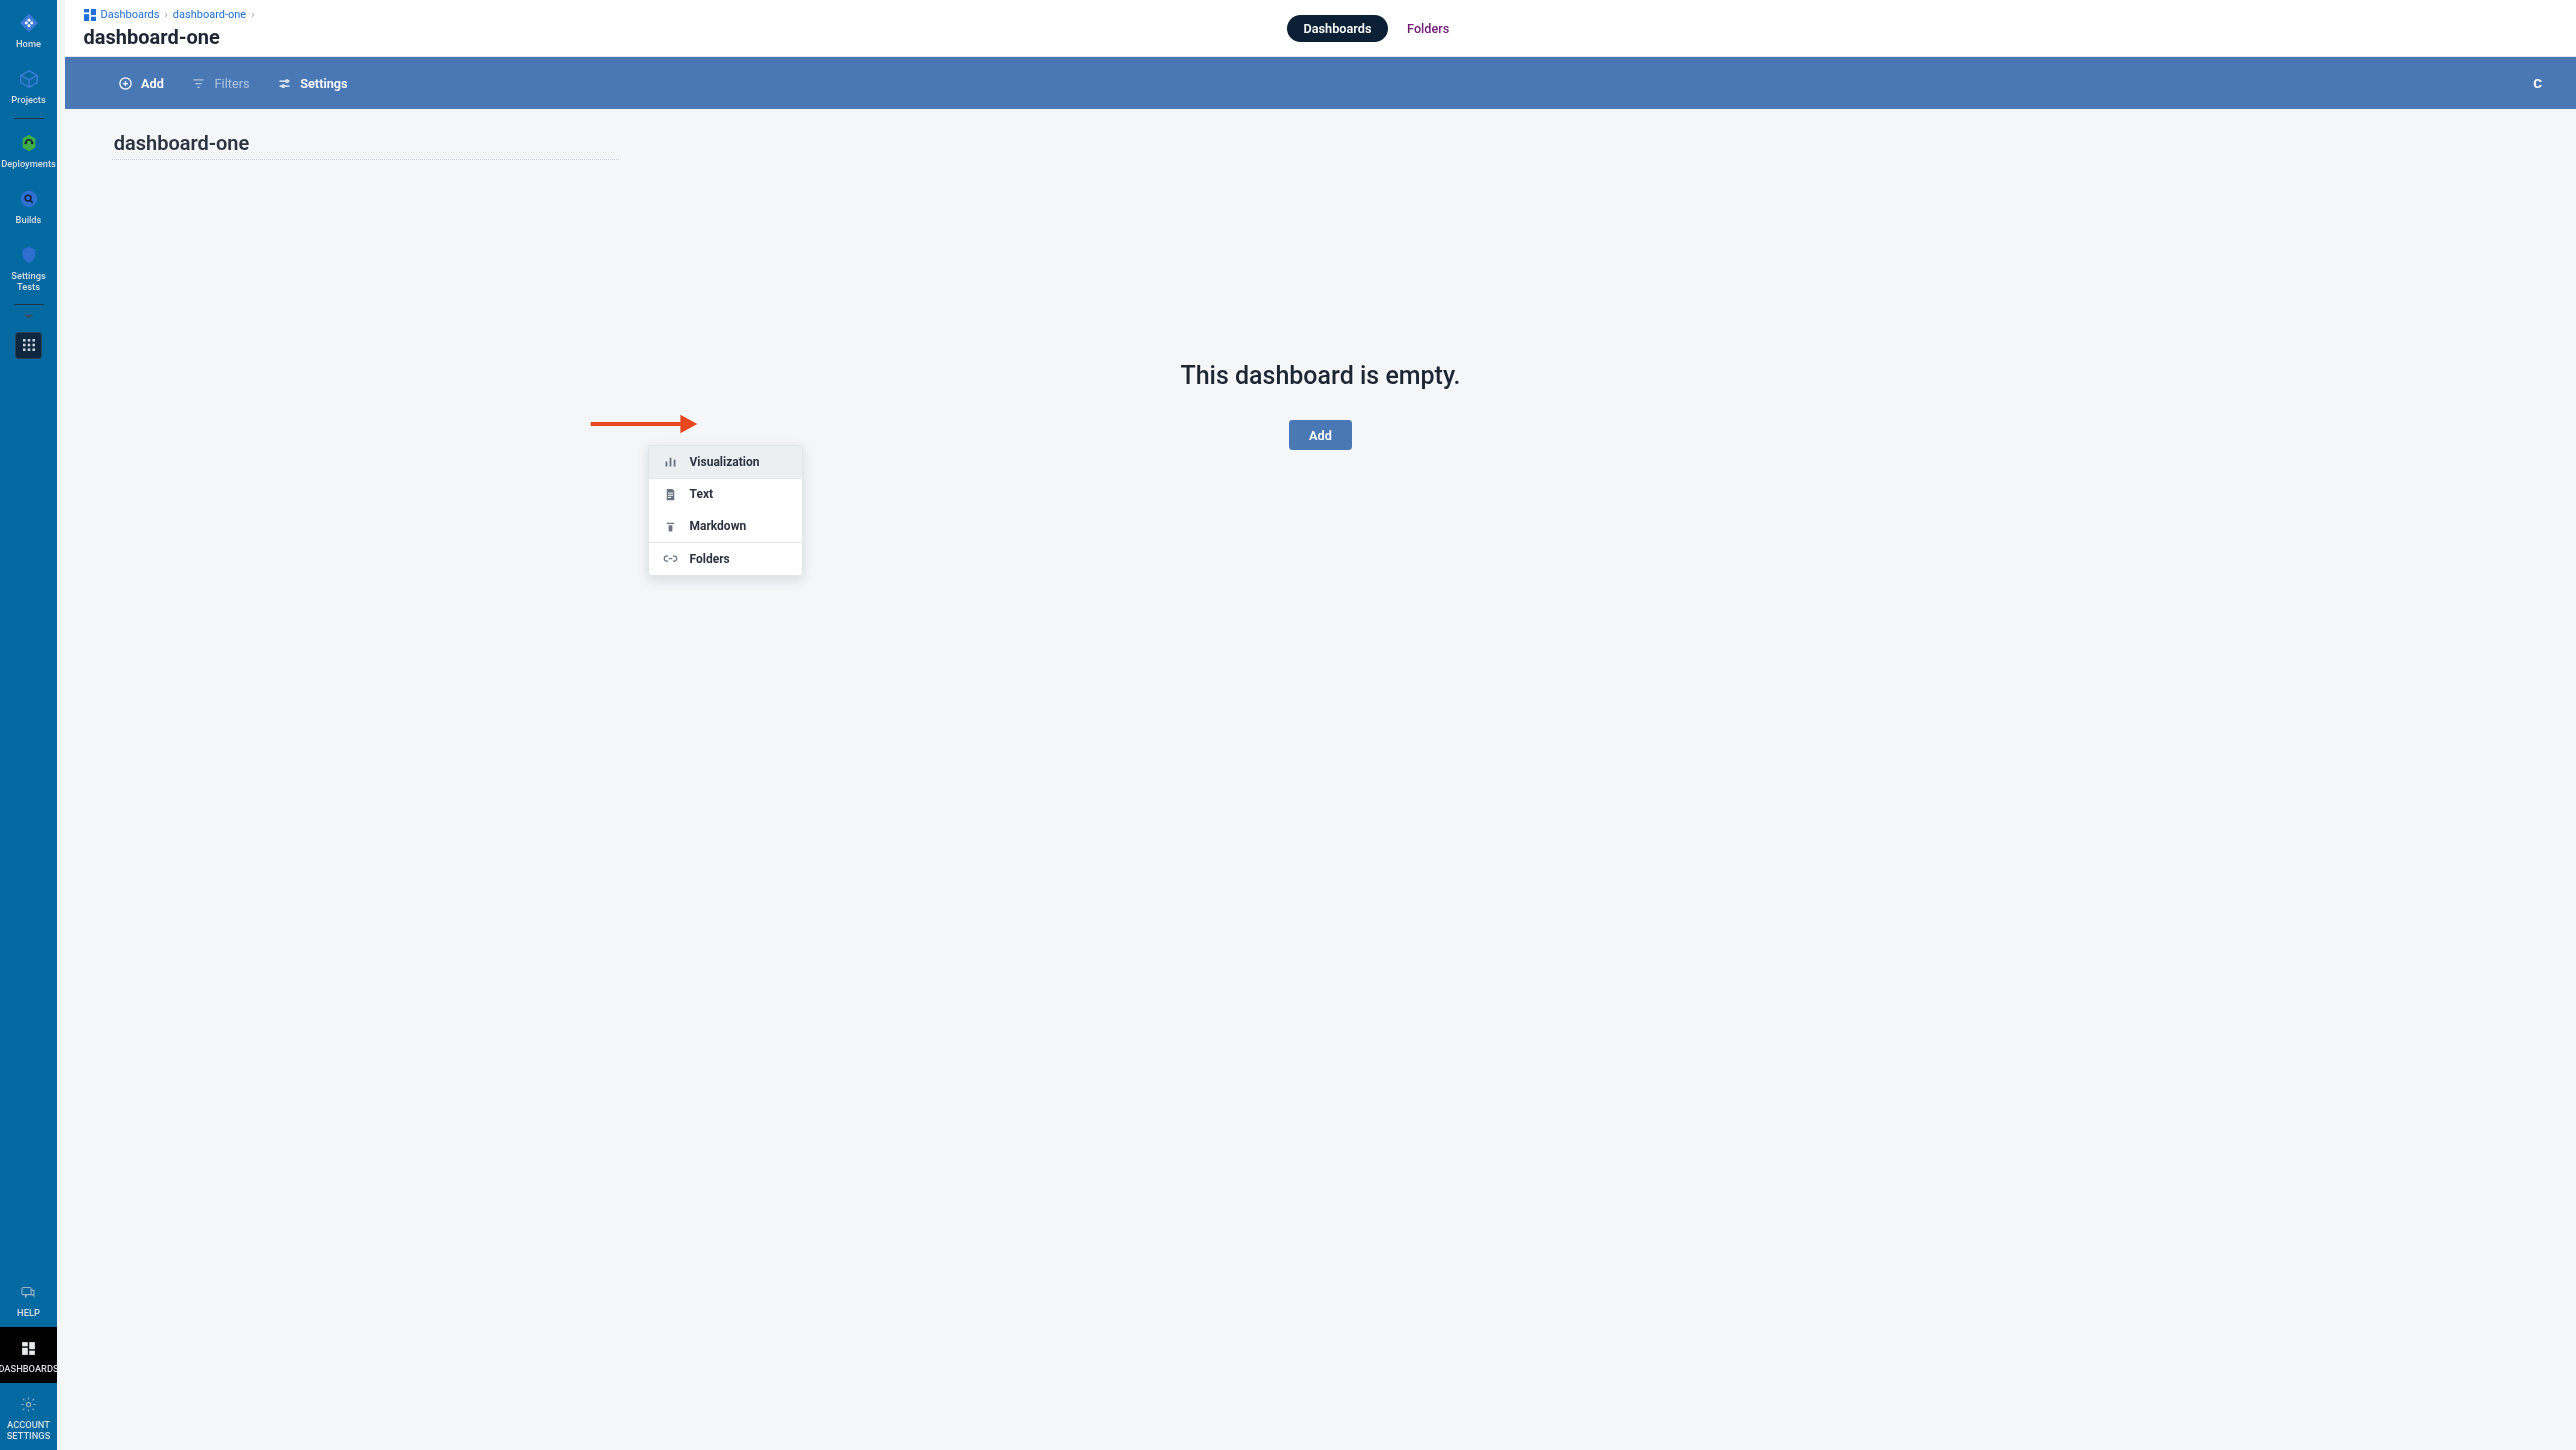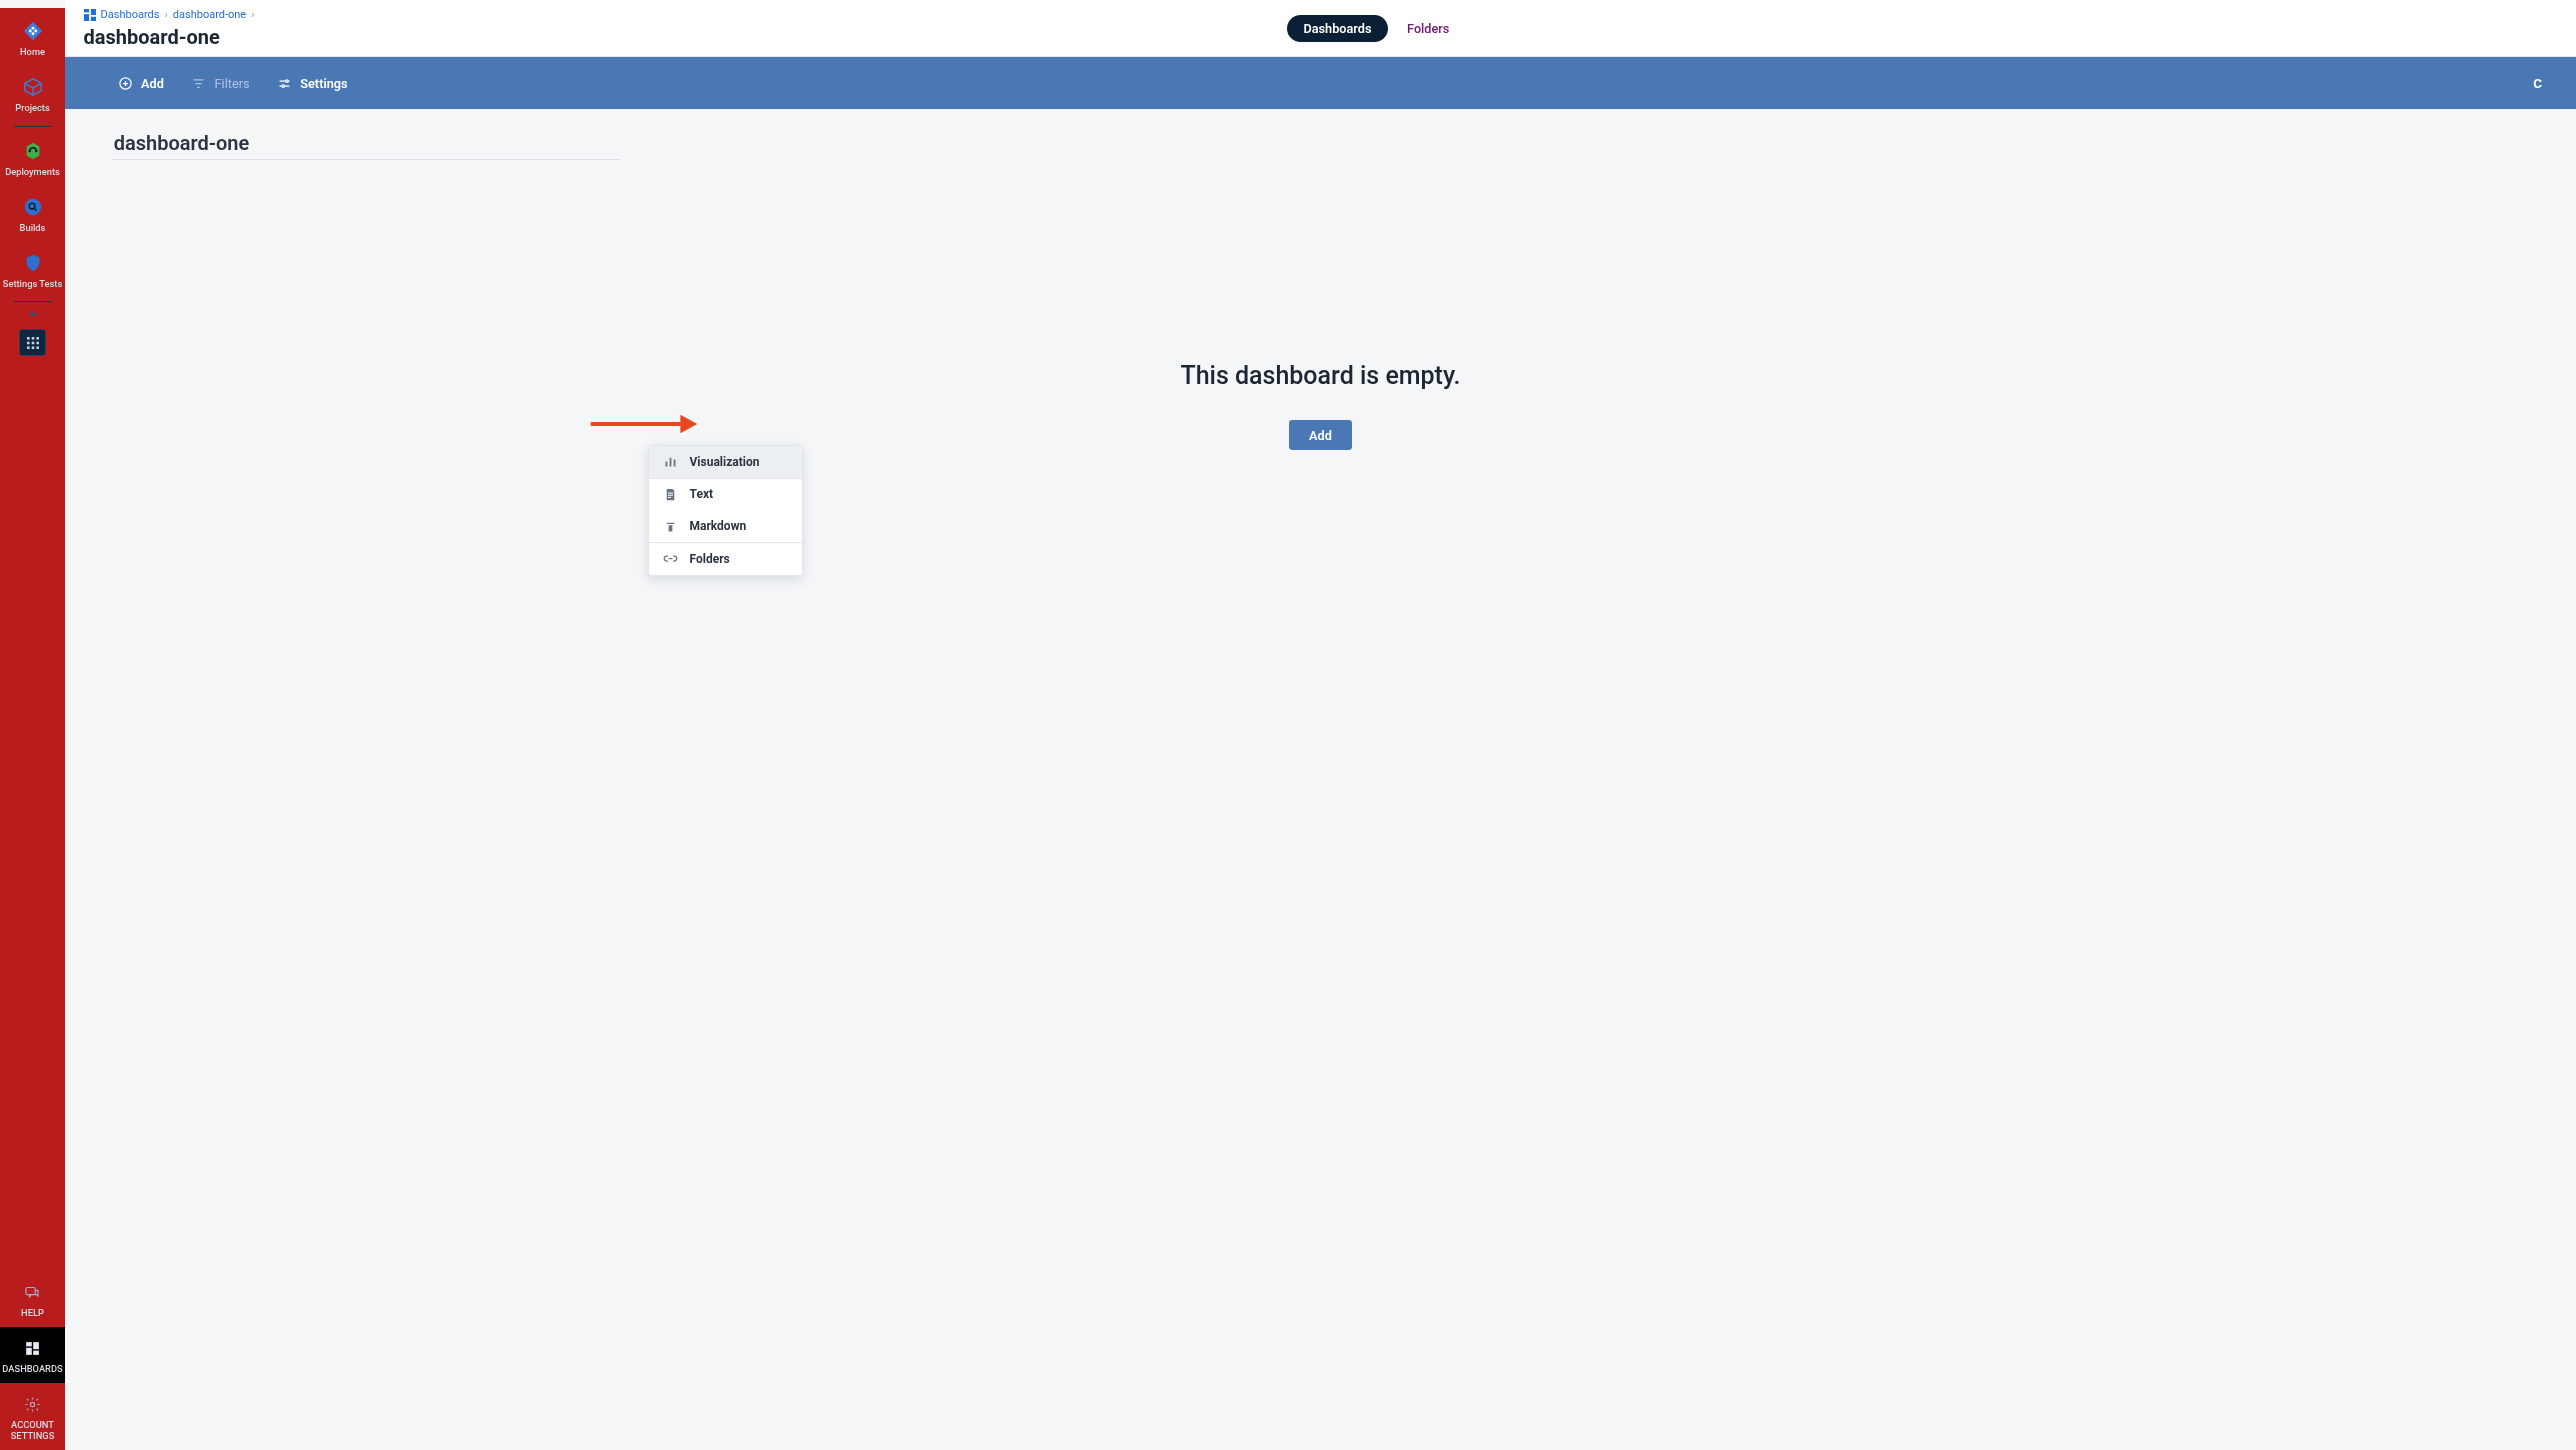--- a/index.html
+++ b/index.html
@@ -1,23 +1,23 @@
 <!DOCTYPE html>
 <html style="font-size:13.5px"><head>
   <meta charset="utf-8">
   <style>
     * { margin: 0; padding: 0; box-sizing: border-box; font-family: -apple-system, BlinkMacSystemFont, "Segoe UI", Roboto, Helvetica, Arial, sans-serif; }
     html, body { width: 100%; height: 100%; background: #f4f6f8; }
 
     
     .sidebar {
       position: fixed;
-      left: 0; top: 8px; bottom: 0;
-      width: 65px;
-      background: #b91c1c;
+      left: 0; top: 0; bottom: 0;
+      width: 57px;
+      background: #0369a1;
       display: flex;
       flex-direction: column;
       align-items: stretch;
       color: #fff;
       z-index: 100;
     }
     .side-item {
       display: flex;
       flex-direction: column;
       align-items: center;

